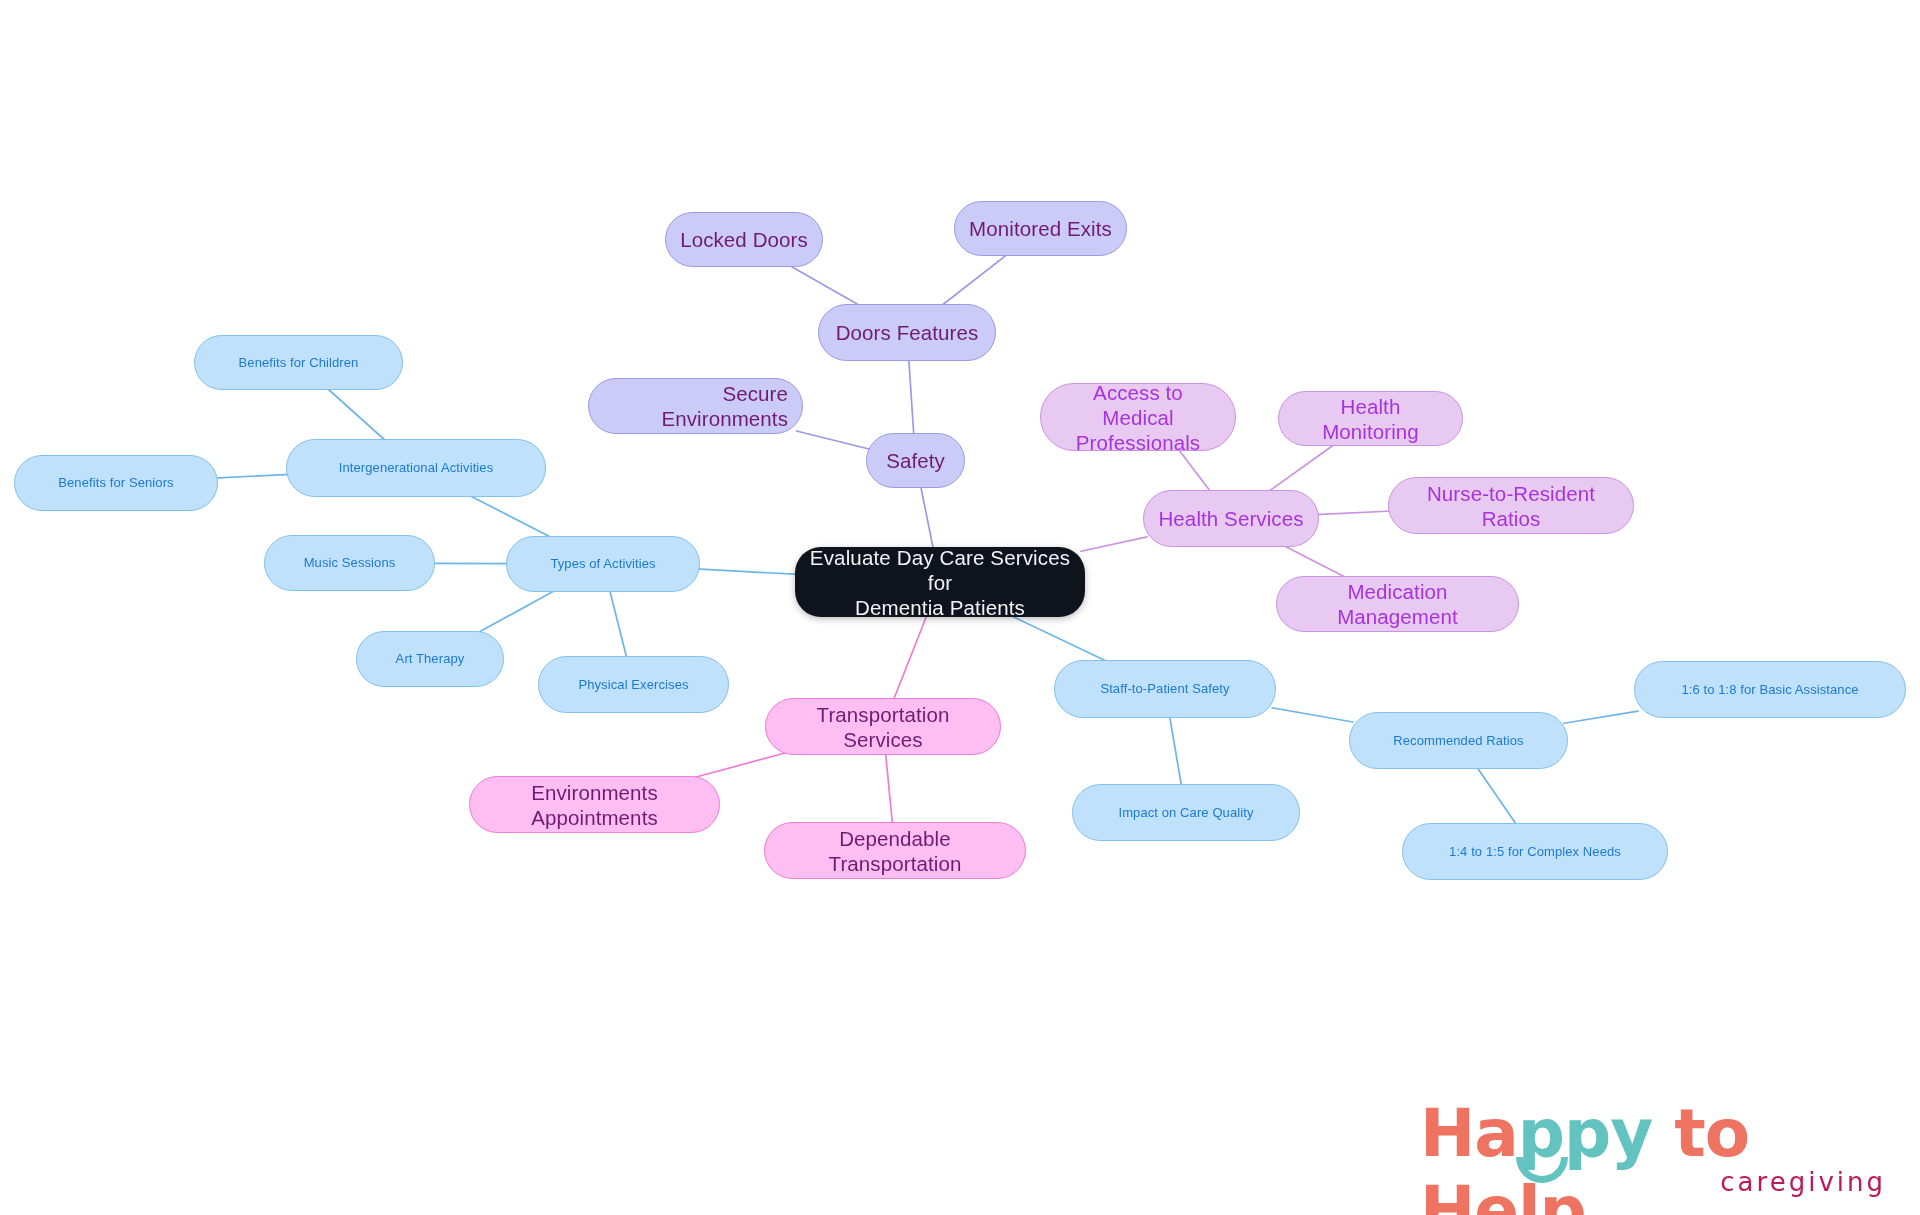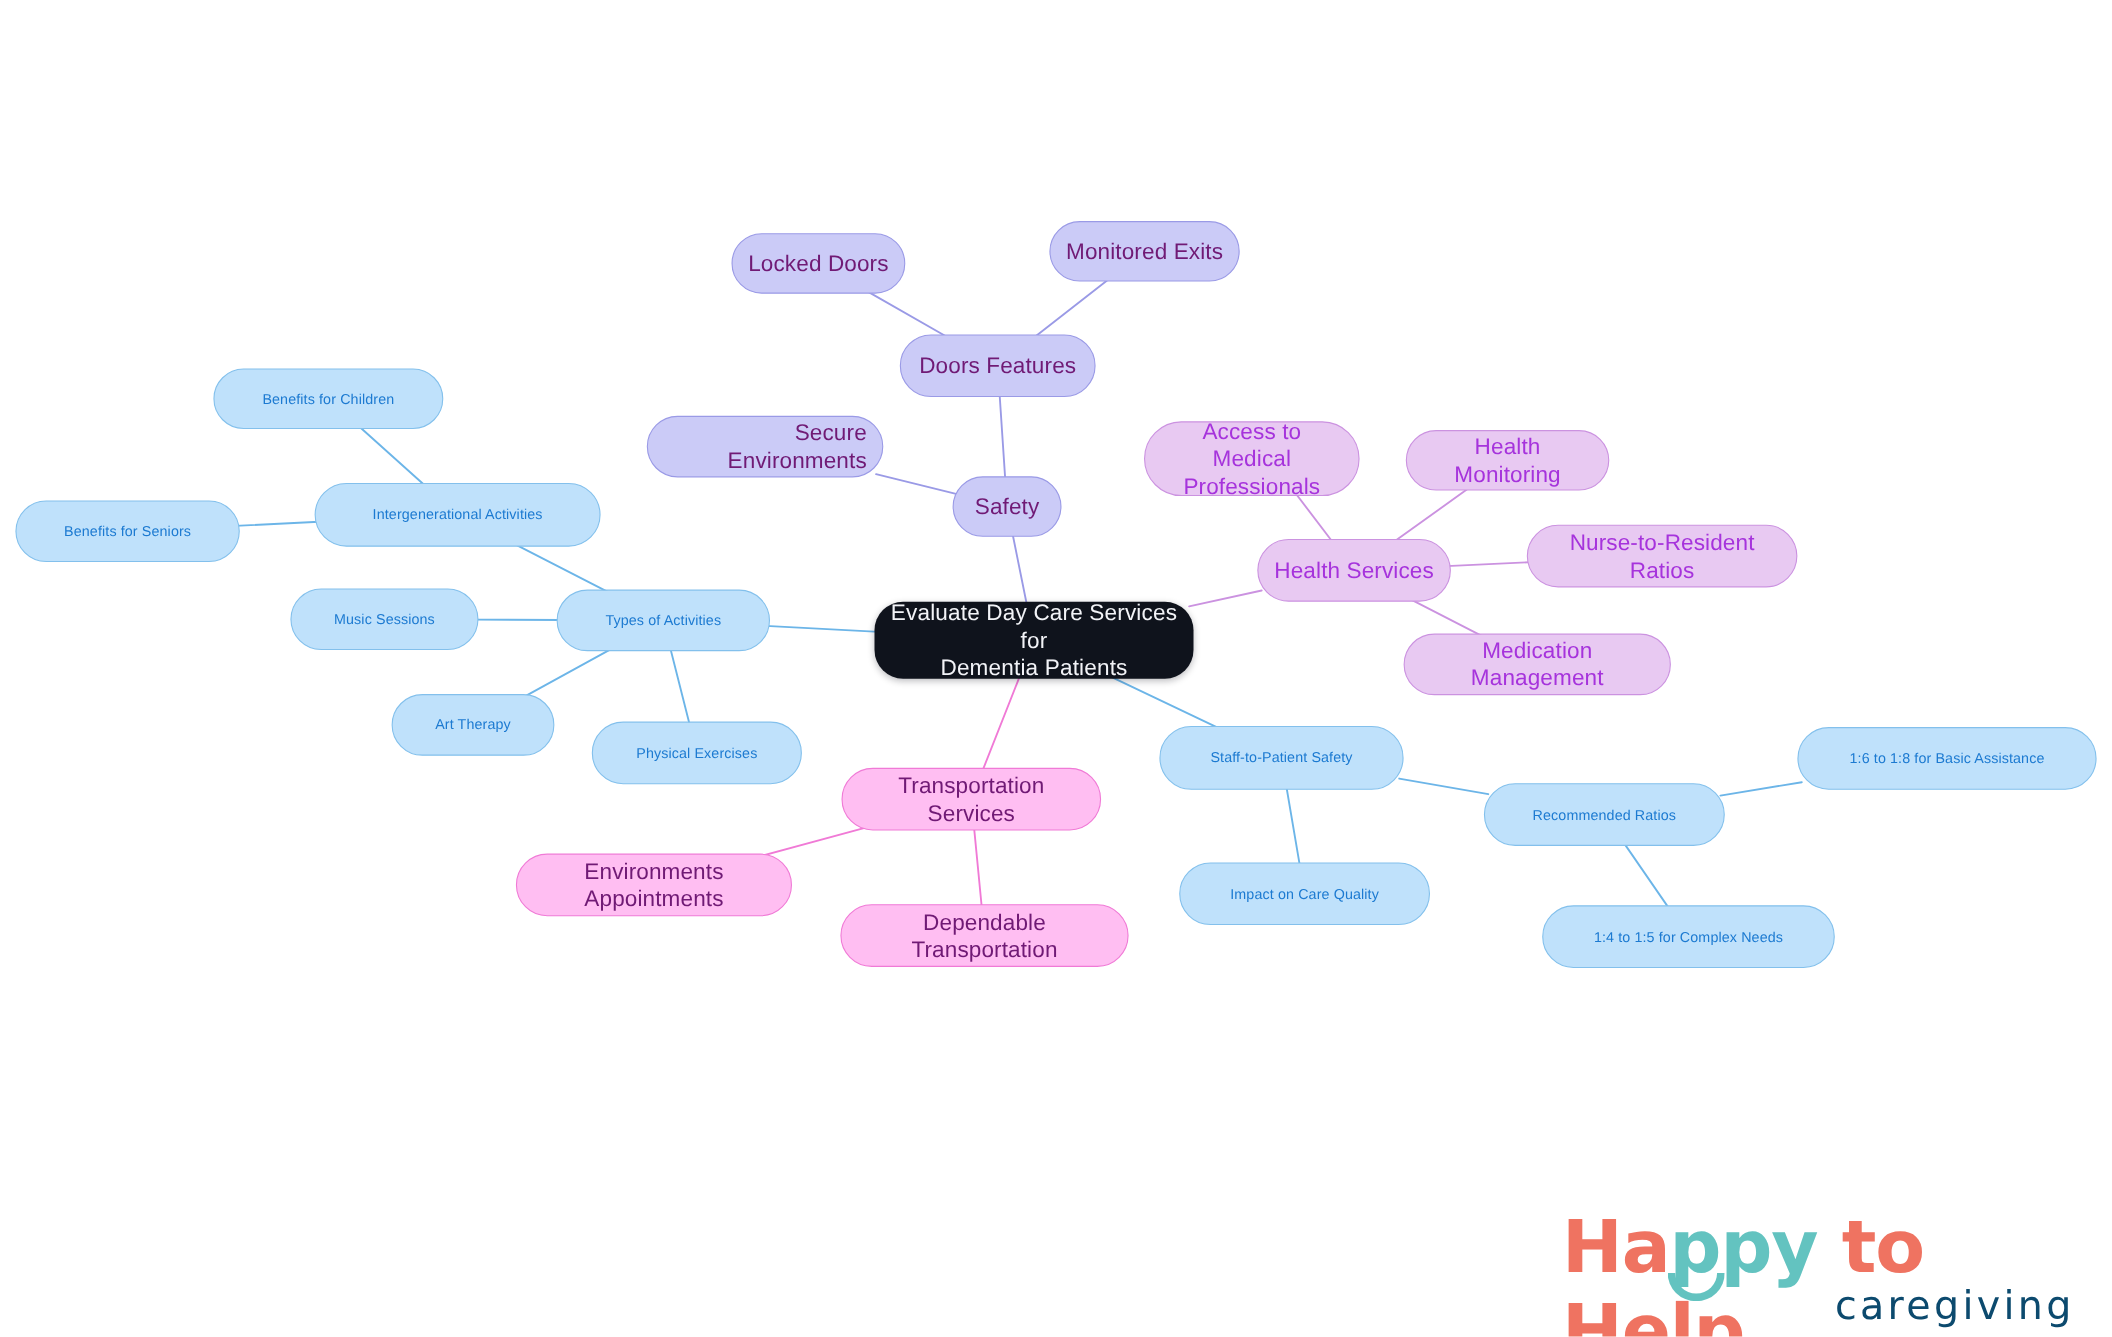--- a/index.html
+++ b/index.html
@@ -110,23 +110,23 @@
     height: 26px;
     border: 7px solid #63c3c0;
     border-top: none;
     border-radius: 0 0 40px 40px;
     box-sizing: border-box;
   }
   .logo-sub {
     position: absolute;
     right: 4px;
     top: 72px;
-    font-size: 36px;
+    font-size: 26px;
     letter-spacing: 3px;
-    color: #0c4a6e;
+    color: #be185d;
     font-family: "DejaVu Sans", sans-serif;
   }
 </style>
 </head>
 <body>
 
 <div id="canvas">
   <svg id="edges" viewBox="0 0 1920 1215" xmlns="http://www.w3.org/2000/svg">
       <line x1="799" y1="574.4688427299703" x2="696" y2="568.9673590504451" stroke="#6cb5e8" stroke-width="1.7" stroke-linecap="round"></line>
       <line x1="933.5473251028807" y1="550" x2="920.440329218107" y2="485" stroke="#9a9ae6" stroke-width="1.7" stroke-linecap="round"></line>

